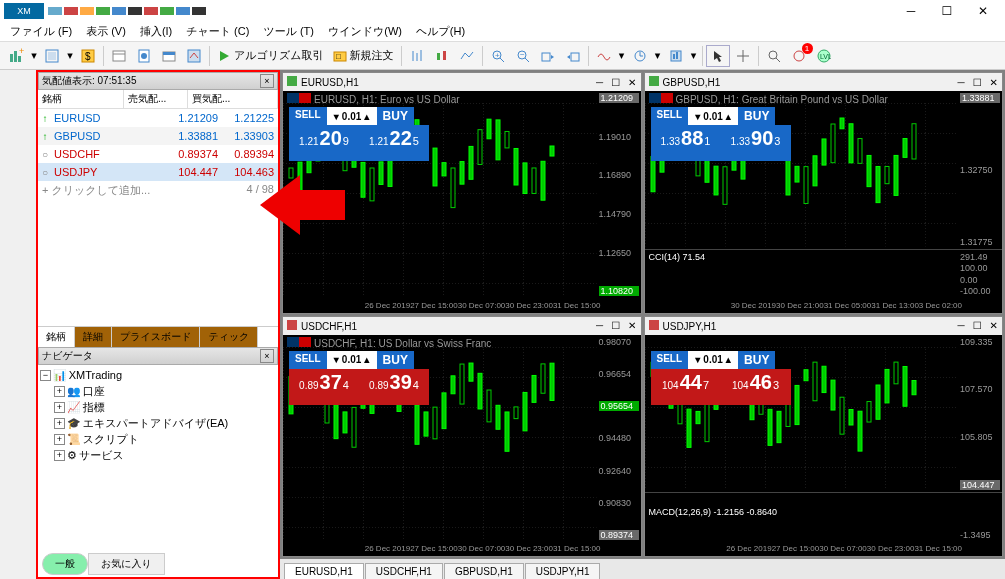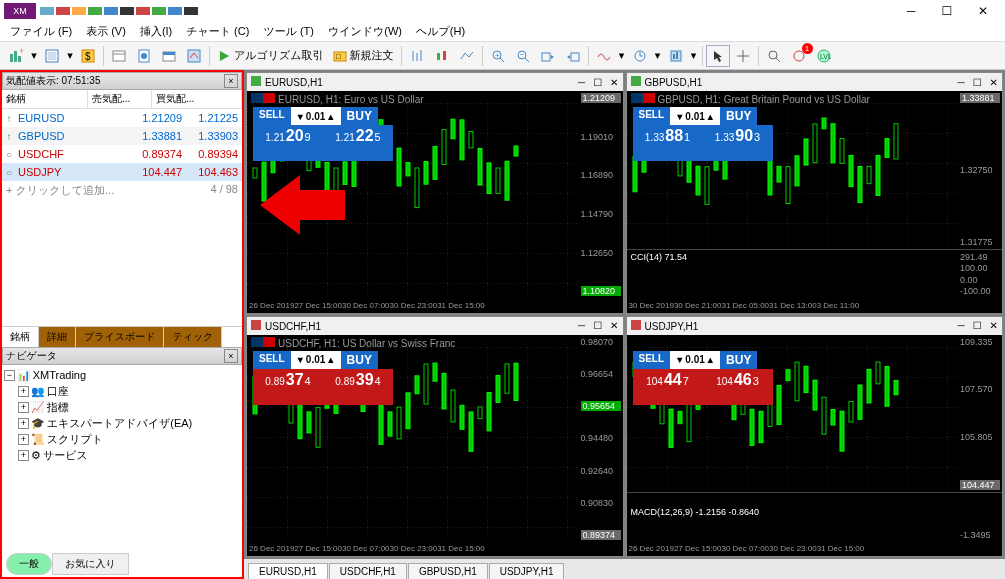--- a/index.html
+++ b/index.html
@@ -1,32 +1,32 @@
 <!DOCTYPE html>
 <html><head>
 <meta charset="utf-8">
 <style>
 * { box-sizing: border-box; margin: 0; padding: 0; }
 body { font-family: "Meiryo", "MS PGothic", sans-serif; font-size: 11px; background: #f0f0f0; width: 1005px; height: 579px; overflow: hidden; display: flex; flex-direction: column; }
 .titlebar { height: 22px; background: #fff; display: flex; align-items: center; justify-content: space-between; padding: 0 4px; }
 .titlebar .left { display: flex; align-items: center; gap: 4px; }
-.titlebar .logo { width: 32px; height: 16px; background: #701a75; color: #fff; font-size: 9px; display: flex; align-items: center; justify-content: center; }
+.titlebar .logo { width: 40px; height: 16px; background: #0369a1; color: #fff; font-size: 9px; display: flex; align-items: center; justify-content: center; }
 .titlebar .colorstrip { display: flex; gap: 2px; }
 .titlebar .colorstrip span { width: 14px; height: 8px; }
 .winbtns { display: flex; }
 .winbtns div { width: 36px; height: 22px; display: flex; align-items: center; justify-content: center; font-family: sans-serif; font-size: 12px; }
 .menubar { height: 20px; background: #fff; display: flex; align-items: center; gap: 2px; padding: 0 4px; border-bottom: 1px solid #ddd; }
 .menubar div { padding: 2px 6px; }
 .toolbar { height: 28px; background: #f5f5f5; display: flex; align-items: center; gap: 1px; padding: 2px 4px; border-bottom: 1px solid #ccc; }
 .toolbar .tb-btn { width: 24px; height: 22px; display: flex; align-items: center; justify-content: center; border: 1px solid transparent; }
 .toolbar .sep { width: 1px; height: 20px; background: #ccc; margin: 0 2px; }
 .toolbar .tb-text { padding: 2px 4px; display: flex; align-items: center; gap: 3px; }
 .badge { position: relative; }
 .badge::after { content: '1'; position: absolute; top: -3px; right: -3px; background: red; color: #fff; border-radius: 50%; width: 11px; height: 11px; font-size: 8px; display: flex; align-items: center; justify-content: center; }
-.main { flex: 1; display: flex; overflow: hidden; }
+.main { flex: 1; display: flex; overflow: hidden; padding-left: 36px; }
 .left-pane { width: 244px; display: flex; flex-direction: column; border: 2px solid red; }
 .mw-panel { display: flex; flex-direction: column; background: #fff; }
 .mw-header { height: 18px; background: linear-gradient(#e6e6e6,#d0d0d0); border: 1px solid #aaa; display: flex; align-items: center; justify-content: space-between; padding: 0 3px; font-size: 10px; }
 .mw-header .close { width: 14px; height: 14px; border: 1px solid #888; display: flex; align-items: center; justify-content: center; font-size: 9px; }
 .mw-cols { display: flex; font-size: 10px; border-bottom: 1px solid #ddd; }
 .mw-cols div { padding: 2px 4px; border-right: 1px solid #ddd; }
 .mw-row { display: flex; align-items: center; height: 18px; font-size: 11px; }
 .mw-row:nth-child(even) { background: #f4f4f4; }
 .mw-row .ico { width: 14px; text-align: center; font-size: 10px; }
 .mw-row .sym { flex: 1; padding-left: 2px; }
@@ -46,33 +46,33 @@
 .chart-grid { flex: 1; display: grid; grid-template-columns: 1fr 1fr; grid-template-rows: 1fr 1fr; gap: 2px; padding: 2px; }
 .chart-win { background: #000; display: flex; flex-direction: column; border: 1px solid #888; }
 .chart-title { height: 18px; background: #f0f0f0; display: flex; align-items: center; justify-content: space-between; padding: 0 4px; font-size: 10px; }
 .chart-title .cbtns { display: flex; gap: 8px; }
 .chart-body { flex: 1; position: relative; background: #000; overflow: hidden; }
 .chart-label { position: absolute; top: 2px; left: 4px; color: #999; font-size: 10px; z-index: 2; }
 .chart-flags { display: inline-block; width: 24px; height: 10px; background: linear-gradient(90deg,#036 50%,#c00 50%); margin-right: 3px; }
 .chart-prices { position: absolute; right: 0; top: 0; bottom: 14px; width: 44px; color: #999; font-size: 9px; display: flex; flex-direction: column; justify-content: space-between; padding: 2px; }
 .chart-prices .pbox { background: #696969; color: #fff; padding: 0 2px; font-size: 9px; }
 .chart-prices .pbox.green { background: #0a0; }
-.chart-times { position: absolute; bottom: 0; left: 0; right: 48px; height: 12px; color: #999; font-size: 8px; display: flex; justify-content: flex-start; padding: 0 2px; }
+.chart-times { position: absolute; bottom: 0; left: 0; right: 38px; height: 12px; color: #999; font-size: 8px; display: flex; justify-content: flex-end; padding: 0 2px; }
 .trade-panel { position: absolute; top: 16px; left: 6px; display: flex; flex-direction: column; z-index: 3; }
 .trade-top { display: flex; height: 18px; font-weight: bold; }
 .trade-top .tsell { background: #1868c7; color: #fff; padding: 2px 6px; font-size: 10px; }
 .trade-top .tlot { background: #fff; color: #000; width: 50px; display: flex; align-items: center; justify-content: center; font-size: 10px; gap: 3px; }
 .trade-top .tbuy { background: #1868c7; color: #fff; padding: 2px 6px; font-size: 12px; }
 .trade-big { display: flex; height: 36px; }
 .trade-big div { width: 70px; display: flex; align-items: baseline; justify-content: center; color: #fff; padding: 2px; }
 .trade-big .tsell { background: #1868c7; }
 .trade-big .tbuy { background: #1868c7; }
 .trade-big.red .tsell, .trade-big.red .tbuy { background: #c21818; }
 .trade-big .small { font-size: 10px; }
-.trade-big .big { font-size: 16px; font-weight: bold; margin: 0 1px; }
+.trade-big .big { font-size: 20px; font-weight: bold; margin: 0 1px; }
 .trade-big .sup { font-size: 11px; vertical-align: super; }
 .red-arrow { position: absolute; top: 170px; left: 260px; z-index: 50; }
 .indicator-label { position: absolute; left: 4px; color: #fff; font-size: 9px; }
 .ctabs { height: 20px; background: #e8e8e8; display: flex; align-items: flex-end; padding: 0 4px; }
 .ctabs div { padding: 2px 10px; border: 1px solid #aaa; border-bottom: none; background: #f5f5f5; font-size: 10px; margin-right: 1px; }
 .ctabs div.active { background: #fff; }
 </style>
 </head>
 <body>
 
@@ -545,21 +545,21 @@
                 <div>100.00</div>
                 <div>0.00</div>
                 <div>-100.00</div>
               </div>
     </div>
       <div class="chart-times">
               <span>30 Dec 2019</span>
               <span>30 Dec 21:00</span>
               <span>31 Dec 05:00</span>
               <span>31 Dec 13:00</span>
-              <span>3 Dec 11:00</span>
+              <span>3 Dec 02:00</span>
             </div>
     </div>
         </div>
         <div class="chart-win">
     <div class="chart-title">
       <span><span style="display:inline-block;width:10px;height:10px;background:#c44;margin-right:4px"></span>USDCHF,H1</span>
       <span class="cbtns">
               <span>─</span>
               <span>☐</span>
               <span>✕</span>

